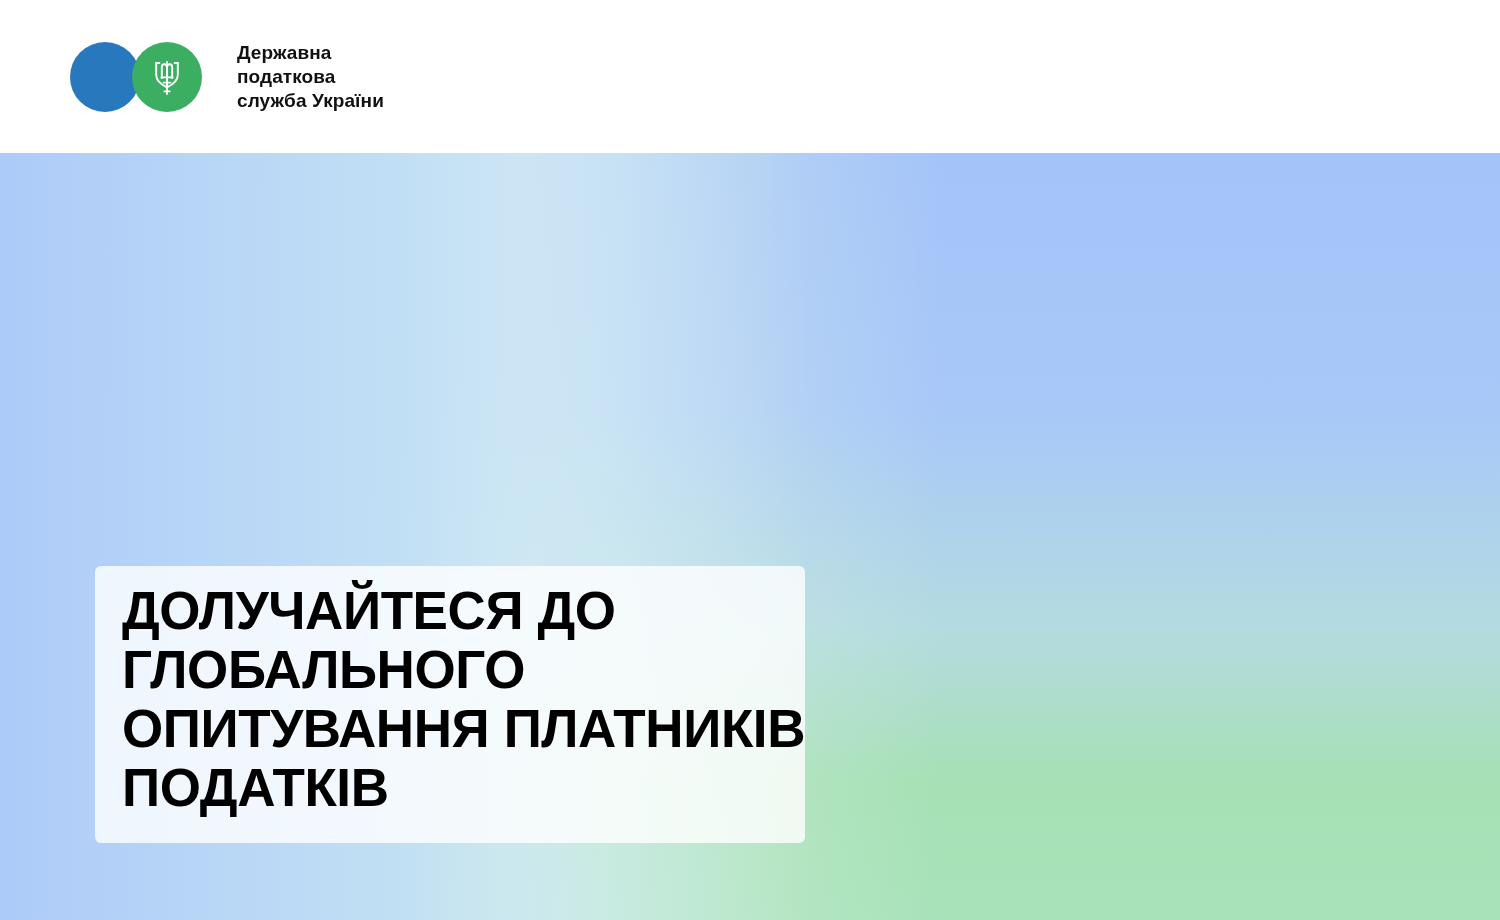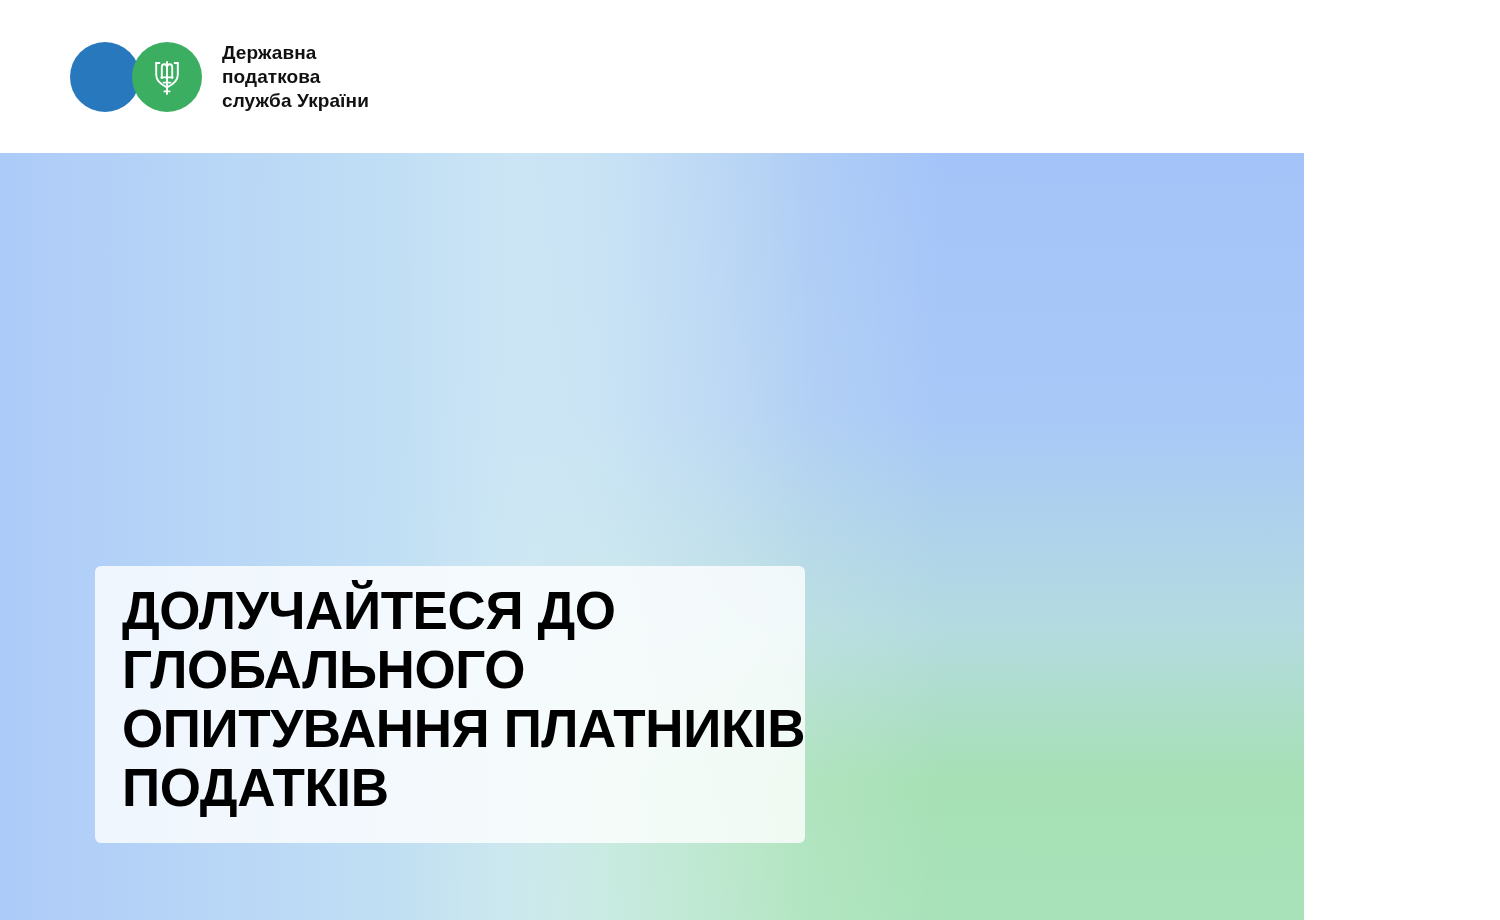--- a/index.html
+++ b/index.html
@@ -9,34 +9,34 @@
     font-family:"Liberation Sans","DejaVu Sans",sans-serif;
     background:#ffffff;
   }
   .stage{position:relative;width:1500px;height:920px;overflow:hidden;}
 
   
   .header{
     position:absolute;left:0;top:0;width:1500px;height:153px;
     background:#ffffff;display:flex;align-items:center;
   }
-  .brand{display:flex;align-items:center;margin-left:70px;}
+  .brand{display:flex;align-items:center;margin-left:70px;gap:15px;}
   .logo-marks{position:relative;width:132px;height:70px;flex:0 0 auto;}
   .circle{position:absolute;top:0;width:70px;height:70px;border-radius:50%;}
   .circle-blue{left:0;background:#2878bd;}
   .circle-green{left:62px;background:#3cae62;}
   .trident{position:absolute;left:81px;top:14px;width:32px;height:42px;}
   .brand-text{
     margin-left:20px;font-weight:bold;font-size:19px;line-height:24px;
     color:#111111;letter-spacing:.1px;white-space:pre-line;
   }
 
   
   .photo{
-    position:absolute;left:0;top:153px;width:1304px;height:767px;
+    position:absolute;left:0;top:153px;width:1500px;height:767px;
     overflow:hidden;background:#8b5cf6;
   }
   .photo-svg{position:absolute;left:0;top:0;width:1500px;height:767px;display:block;}
 
   
   .wash{
     position:absolute;left:0;top:0;width:1500px;height:767px;pointer-events:none;
     background:
       linear-gradient(to right,
         rgba(255,255,255,1) 0%,

